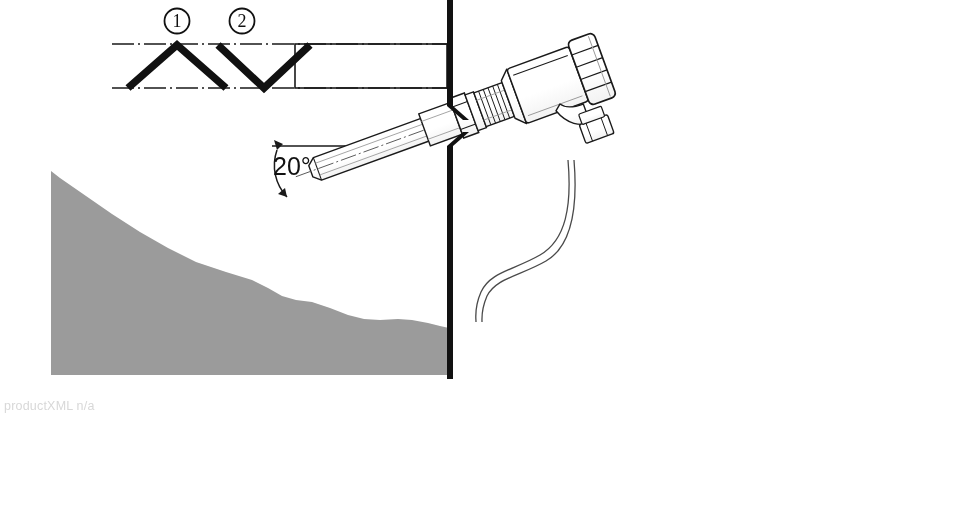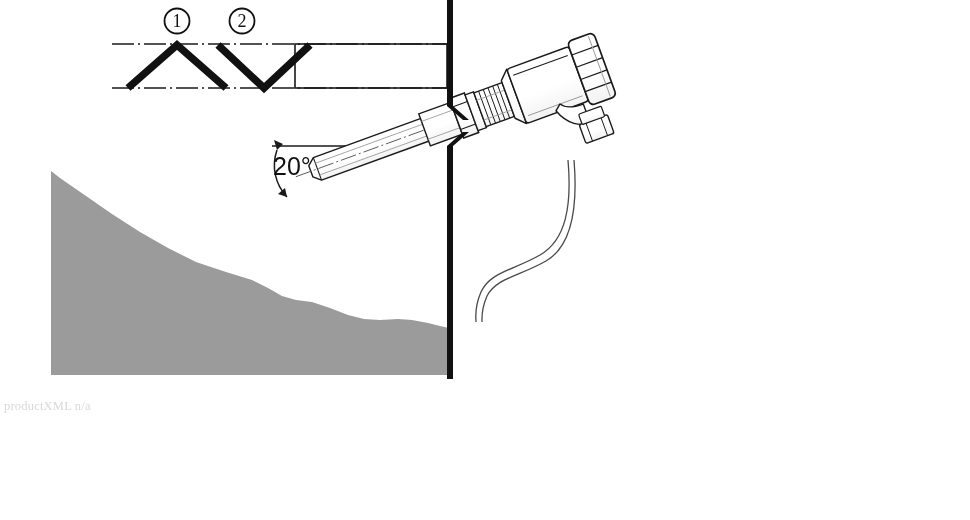--- a/index.html
+++ b/index.html
@@ -18,21 +18,21 @@
     background: #ffffff;
     overflow: hidden;
   }
   #stage svg {
     display: block;
   }
   .wm {
     position: absolute;
     left: 4px;
     top: 399px;
-    font-family: Liberation Serif, serif;
+    font-family: Liberation Sans, sans-serif;
     font-size: 12.5px;
     color: #d8d8d8;
     letter-spacing: 0.2px;
     white-space: nowrap;
     user-select: none;
   }
 </style>
 </head>
 <body>
 

